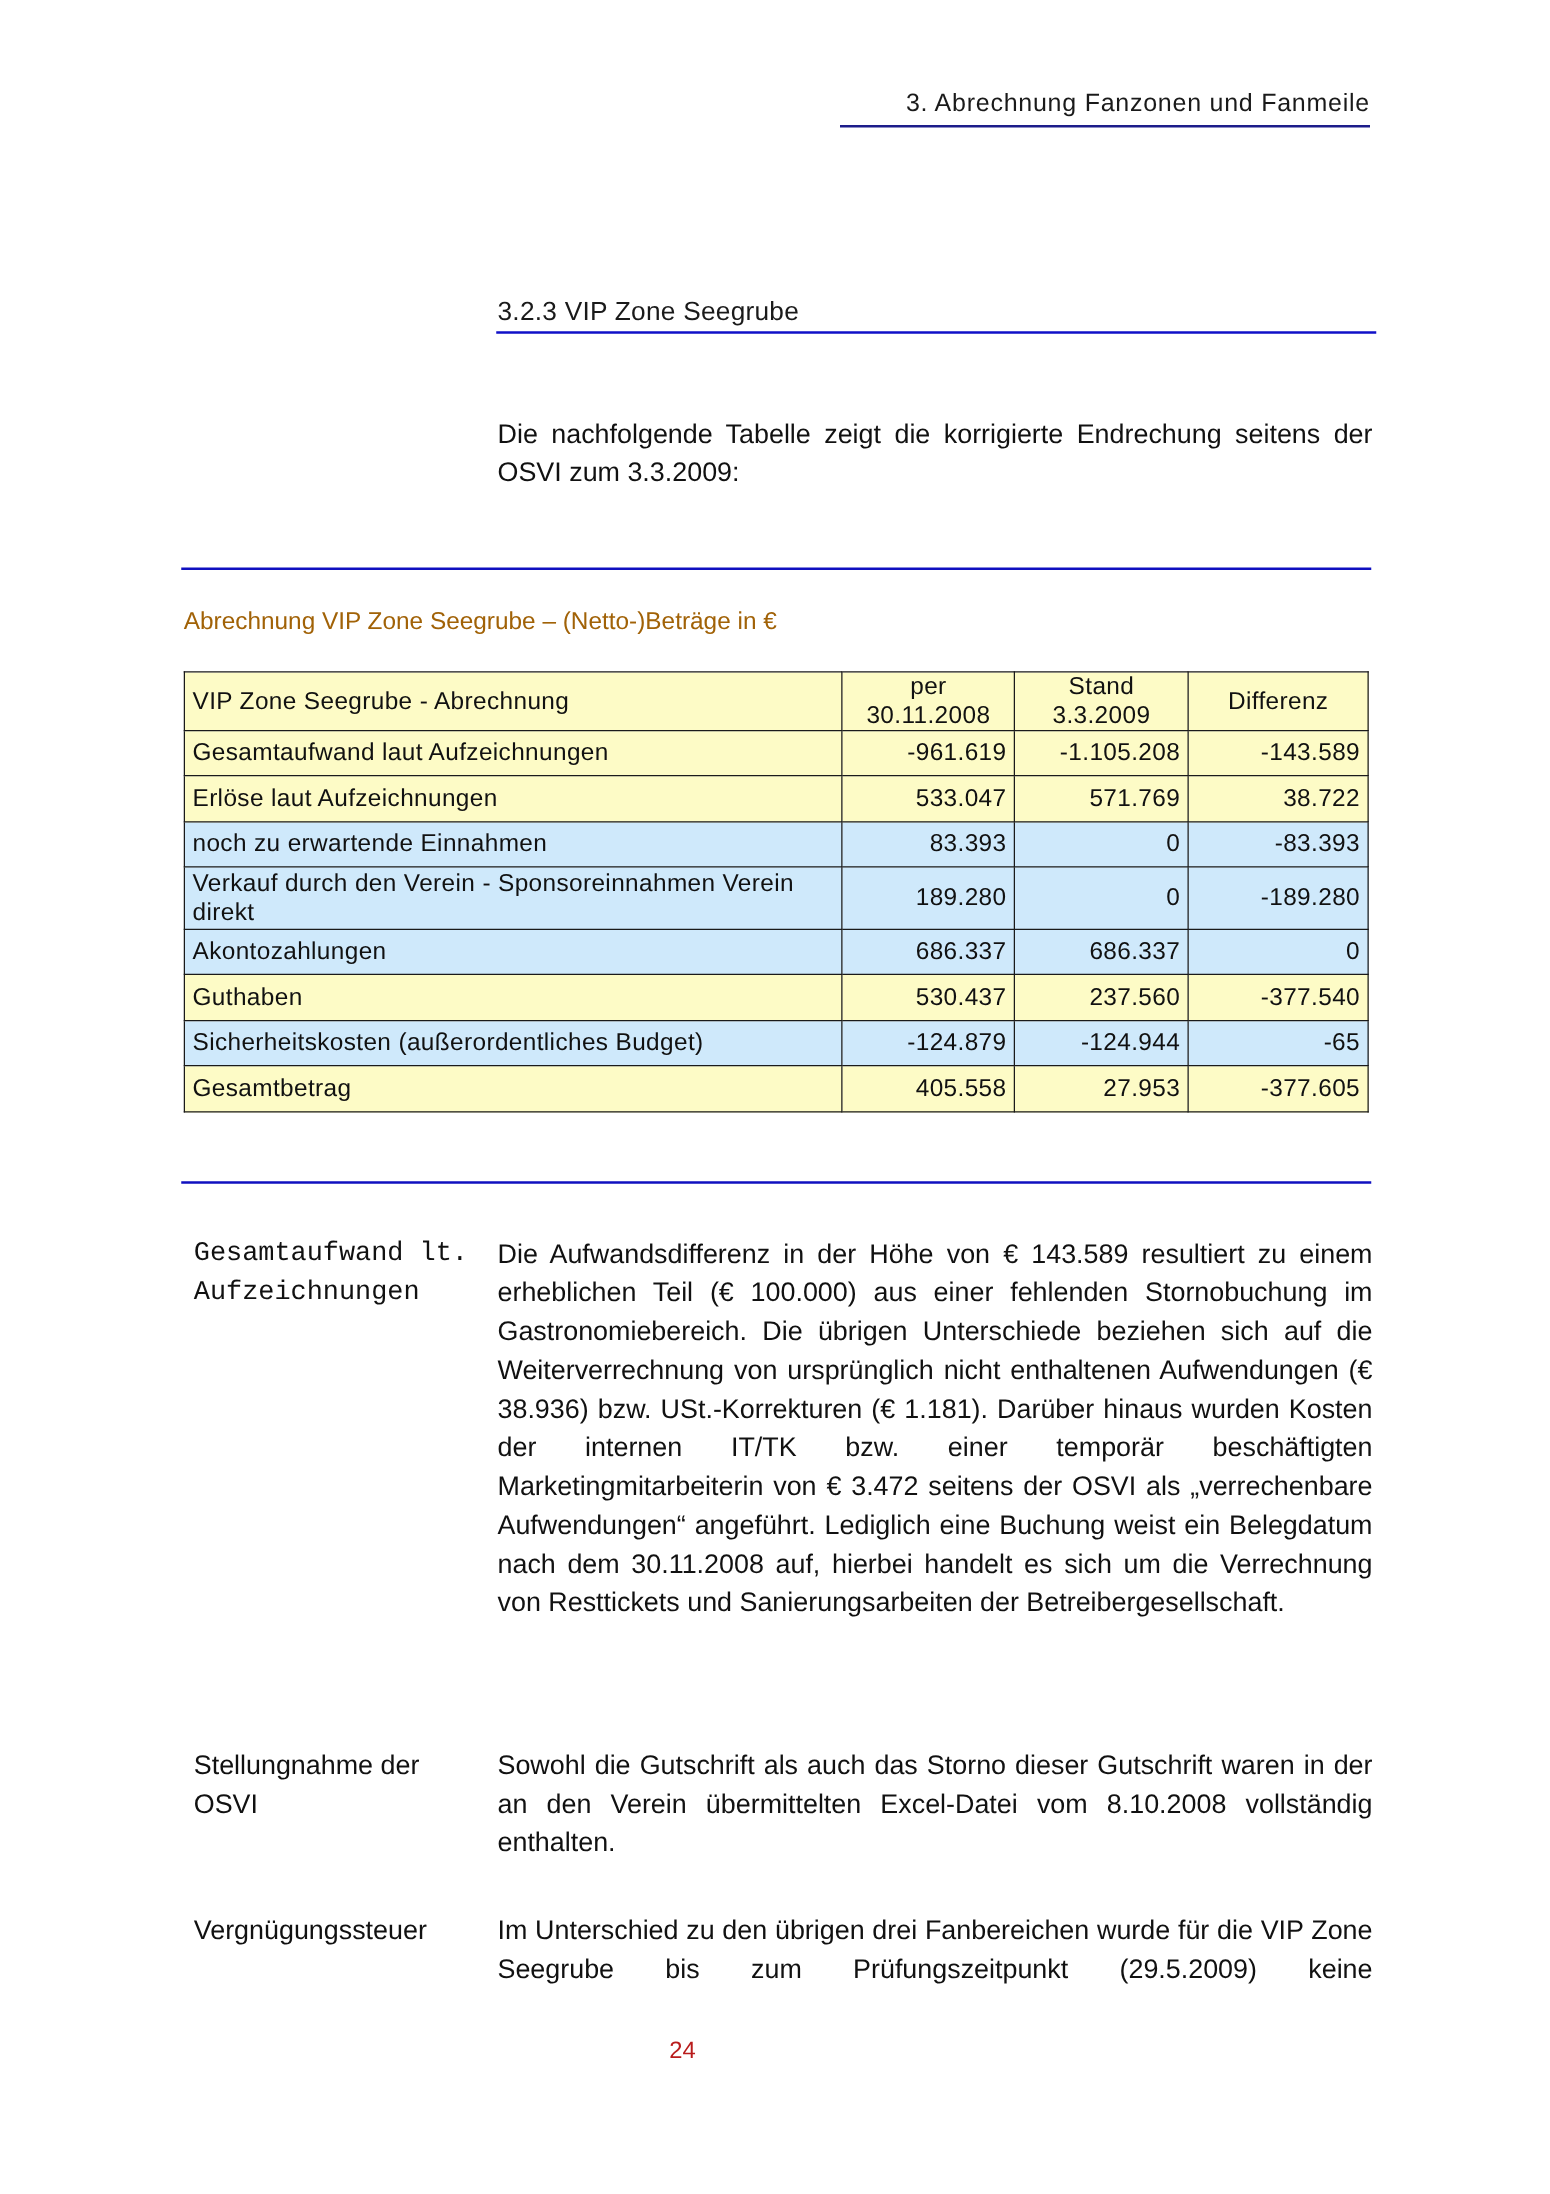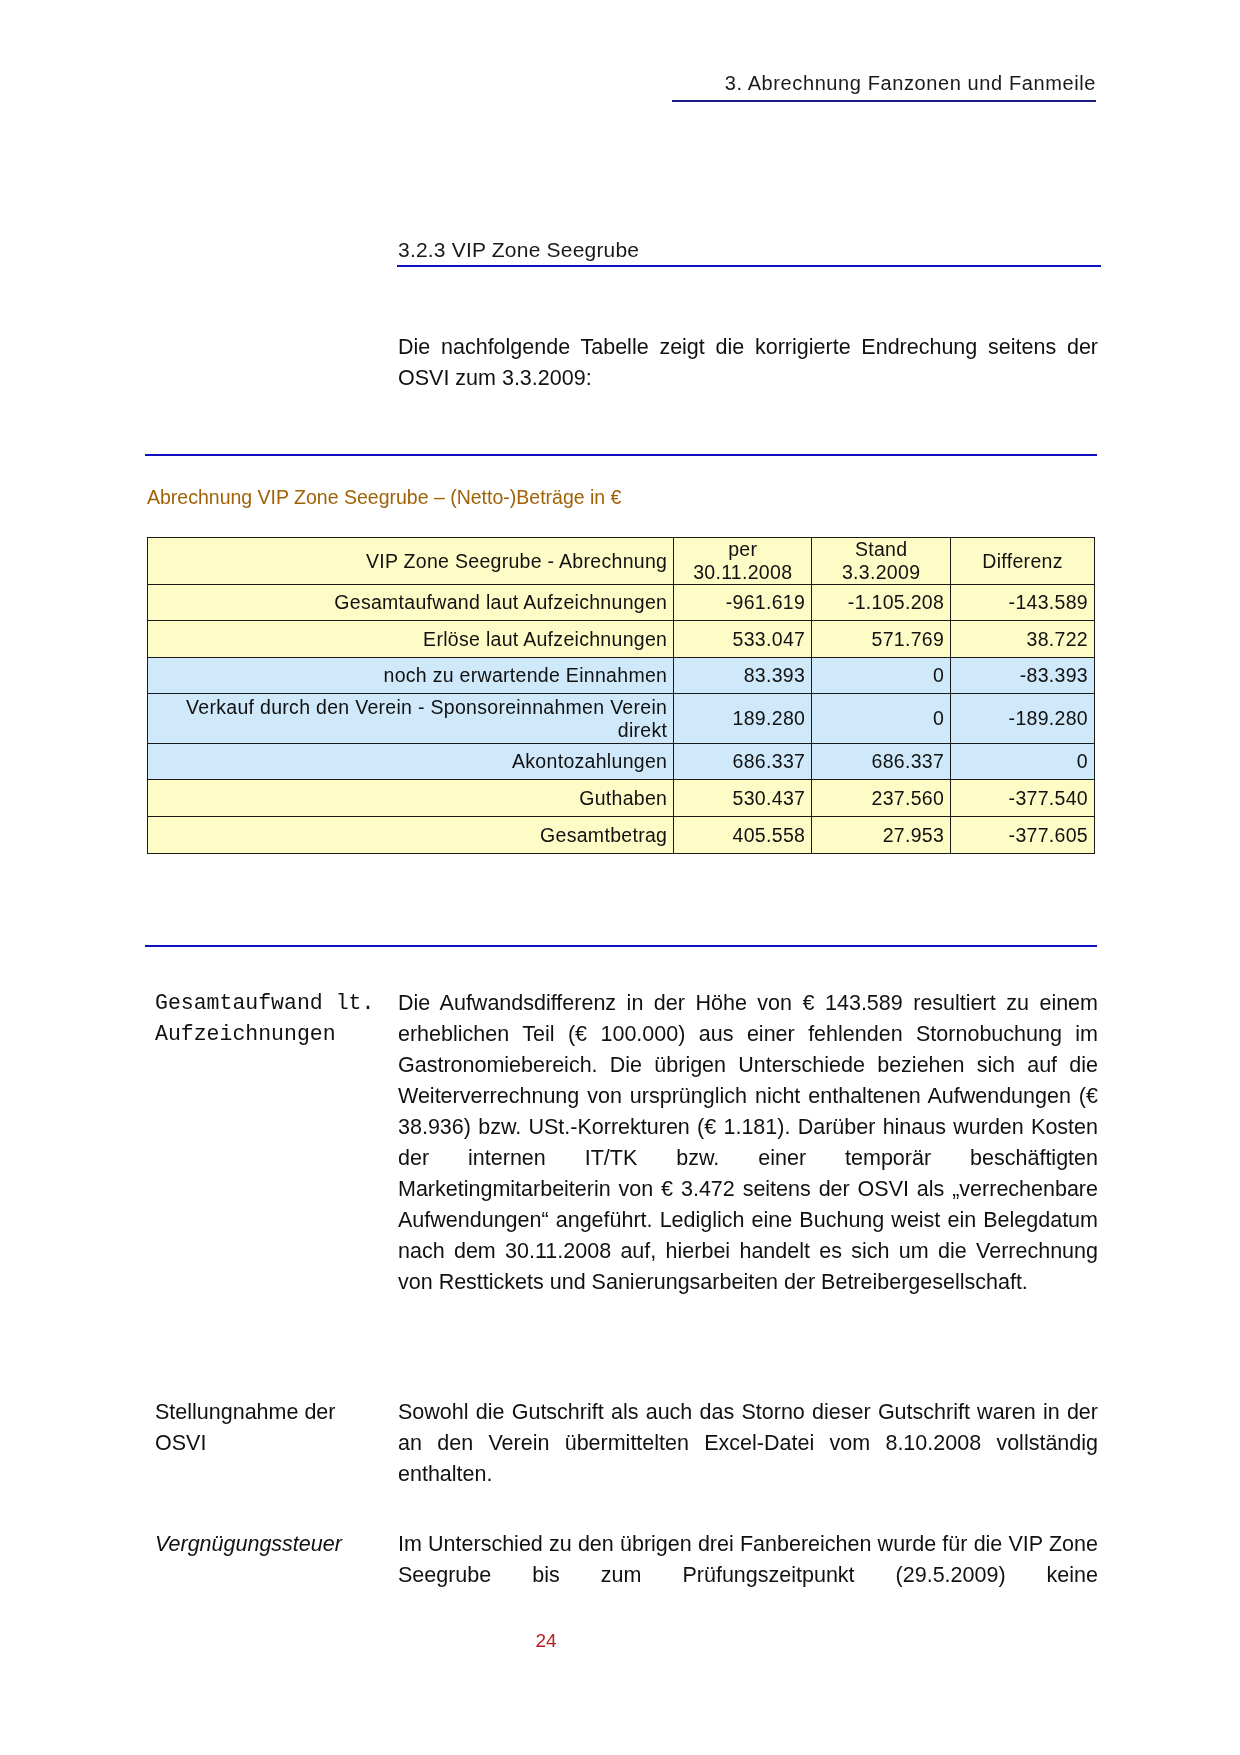--- a/index.html
+++ b/index.html
@@ -33,21 +33,21 @@
     .table-caption {
       left: 147px; top: 486px; font-size: 19.5px; color: #a16207;
     }
 
     
     table.fin {
       position: absolute; left: 147px; top: 537px; width: 948px;
       border-collapse: collapse; font-size: 19.5px; letter-spacing: 0.3px;
     }
     table.fin td {
-      border: 1px solid #1a1a1a; padding: 0 6px; color: #111; text-align: right;
+      border: 1px solid #1a1a1a; padding: 0 6px; color: #111;
     }
     table.fin td.num { text-align: right; }
     table.fin td.hdr { text-align: center; line-height: 23px; }
     table.fin tr.y td { background: #fdfbc6; }
     table.fin tr.b td { background: #cfe9fb; }
     table.fin col.c0 { width: 527px; }
     table.fin col.c1 { width: 138px; }
     table.fin col.c2 { width: 139px; }
     table.fin col.c3 { width: 144px; }
 
@@ -120,33 +120,39 @@
     <td class="num">686.337</td>
     <td class="num">686.337</td>
     <td class="num">0</td>
   </tr>
   <tr class="y" style="height:37px;">
     <td>Guthaben</td>
     <td class="num">530.437</td>
     <td class="num">237.560</td>
     <td class="num">-377.540</td>
   </tr>
+  <tr class="b" style="height:36px;">
+    <td>Sicherheitskosten (außerordentliches Budget)</td>
+    <td class="num">-124.879</td>
+    <td class="num">-124.944</td>
+    <td class="num">-65</td>
+  </tr>
   <tr class="y" style="height:37px;">
     <td>Gesamtbetrag</td>
     <td class="num">405.558</td>
     <td class="num">27.953</td>
     <td class="num">-377.605</td>
   </tr>
 </tbody>
   </table>
 
 <div class="abs block-rule" style="top:945px;"></div>
 
 <div class="abs side-label" style="top:988px;font-family:Liberation Mono, monospace;">Gesamtaufwand lt. Aufzeichnungen</div>
 <div class="abs para side-body" style="top:988px;">Die Aufwandsdifferenz in der Höhe von € 143.589 resultiert zu einem erheblichen Teil (€ 100.000) aus einer fehlenden Stornobu­chung im Gastronomiebereich. Die übrigen Unterschiede beziehen sich auf die Weiterverrechnung von ursprünglich nicht enthaltenen Aufwendungen (€ 38.936) bzw. USt.-Korrekturen (€ 1.181). Darüber hinaus wurden Kosten der internen IT/TK bzw. einer temporär beschäftigten Marketingmitarbeiterin von € 3.472 seitens der OSVI als „verrechenbare Aufwendungen“ angeführt. Lediglich eine Buchung weist ein Belegdatum nach dem 30.11.2008 auf, hierbei handelt es sich um die Verrechnung von Resttickets und Sanie­rungsarbeiten der Betreibergesellschaft.</div>
 
 <div class="abs side-label" style="top:1397px;">Stellungnahme der OSVI</div>
 <div class="abs para side-body" style="top:1397px;">Sowohl die Gutschrift als auch das Storno dieser Gutschrift waren in der an den Verein übermittelten Excel-Datei vom 8.10.2008 vollständig enthalten.</div>
 
-<div class="abs side-label" style="top:1529px;font-style:italic;">Vergnügungssteuer</div>
+<div class="abs side-label" style="top:1529px;">Vergnügungssteuer</div>
 <div class="abs para side-body" style="top:1529px; text-align-last: justify;">Im Unterschied zu den übrigen drei Fanbereichen wurde für die VIP Zone Seegrube bis zum Prüfungszeitpunkt (29.5.2009) keine</div>
 
 <div class="abs page-num">24</div>
 
 </body></html>

